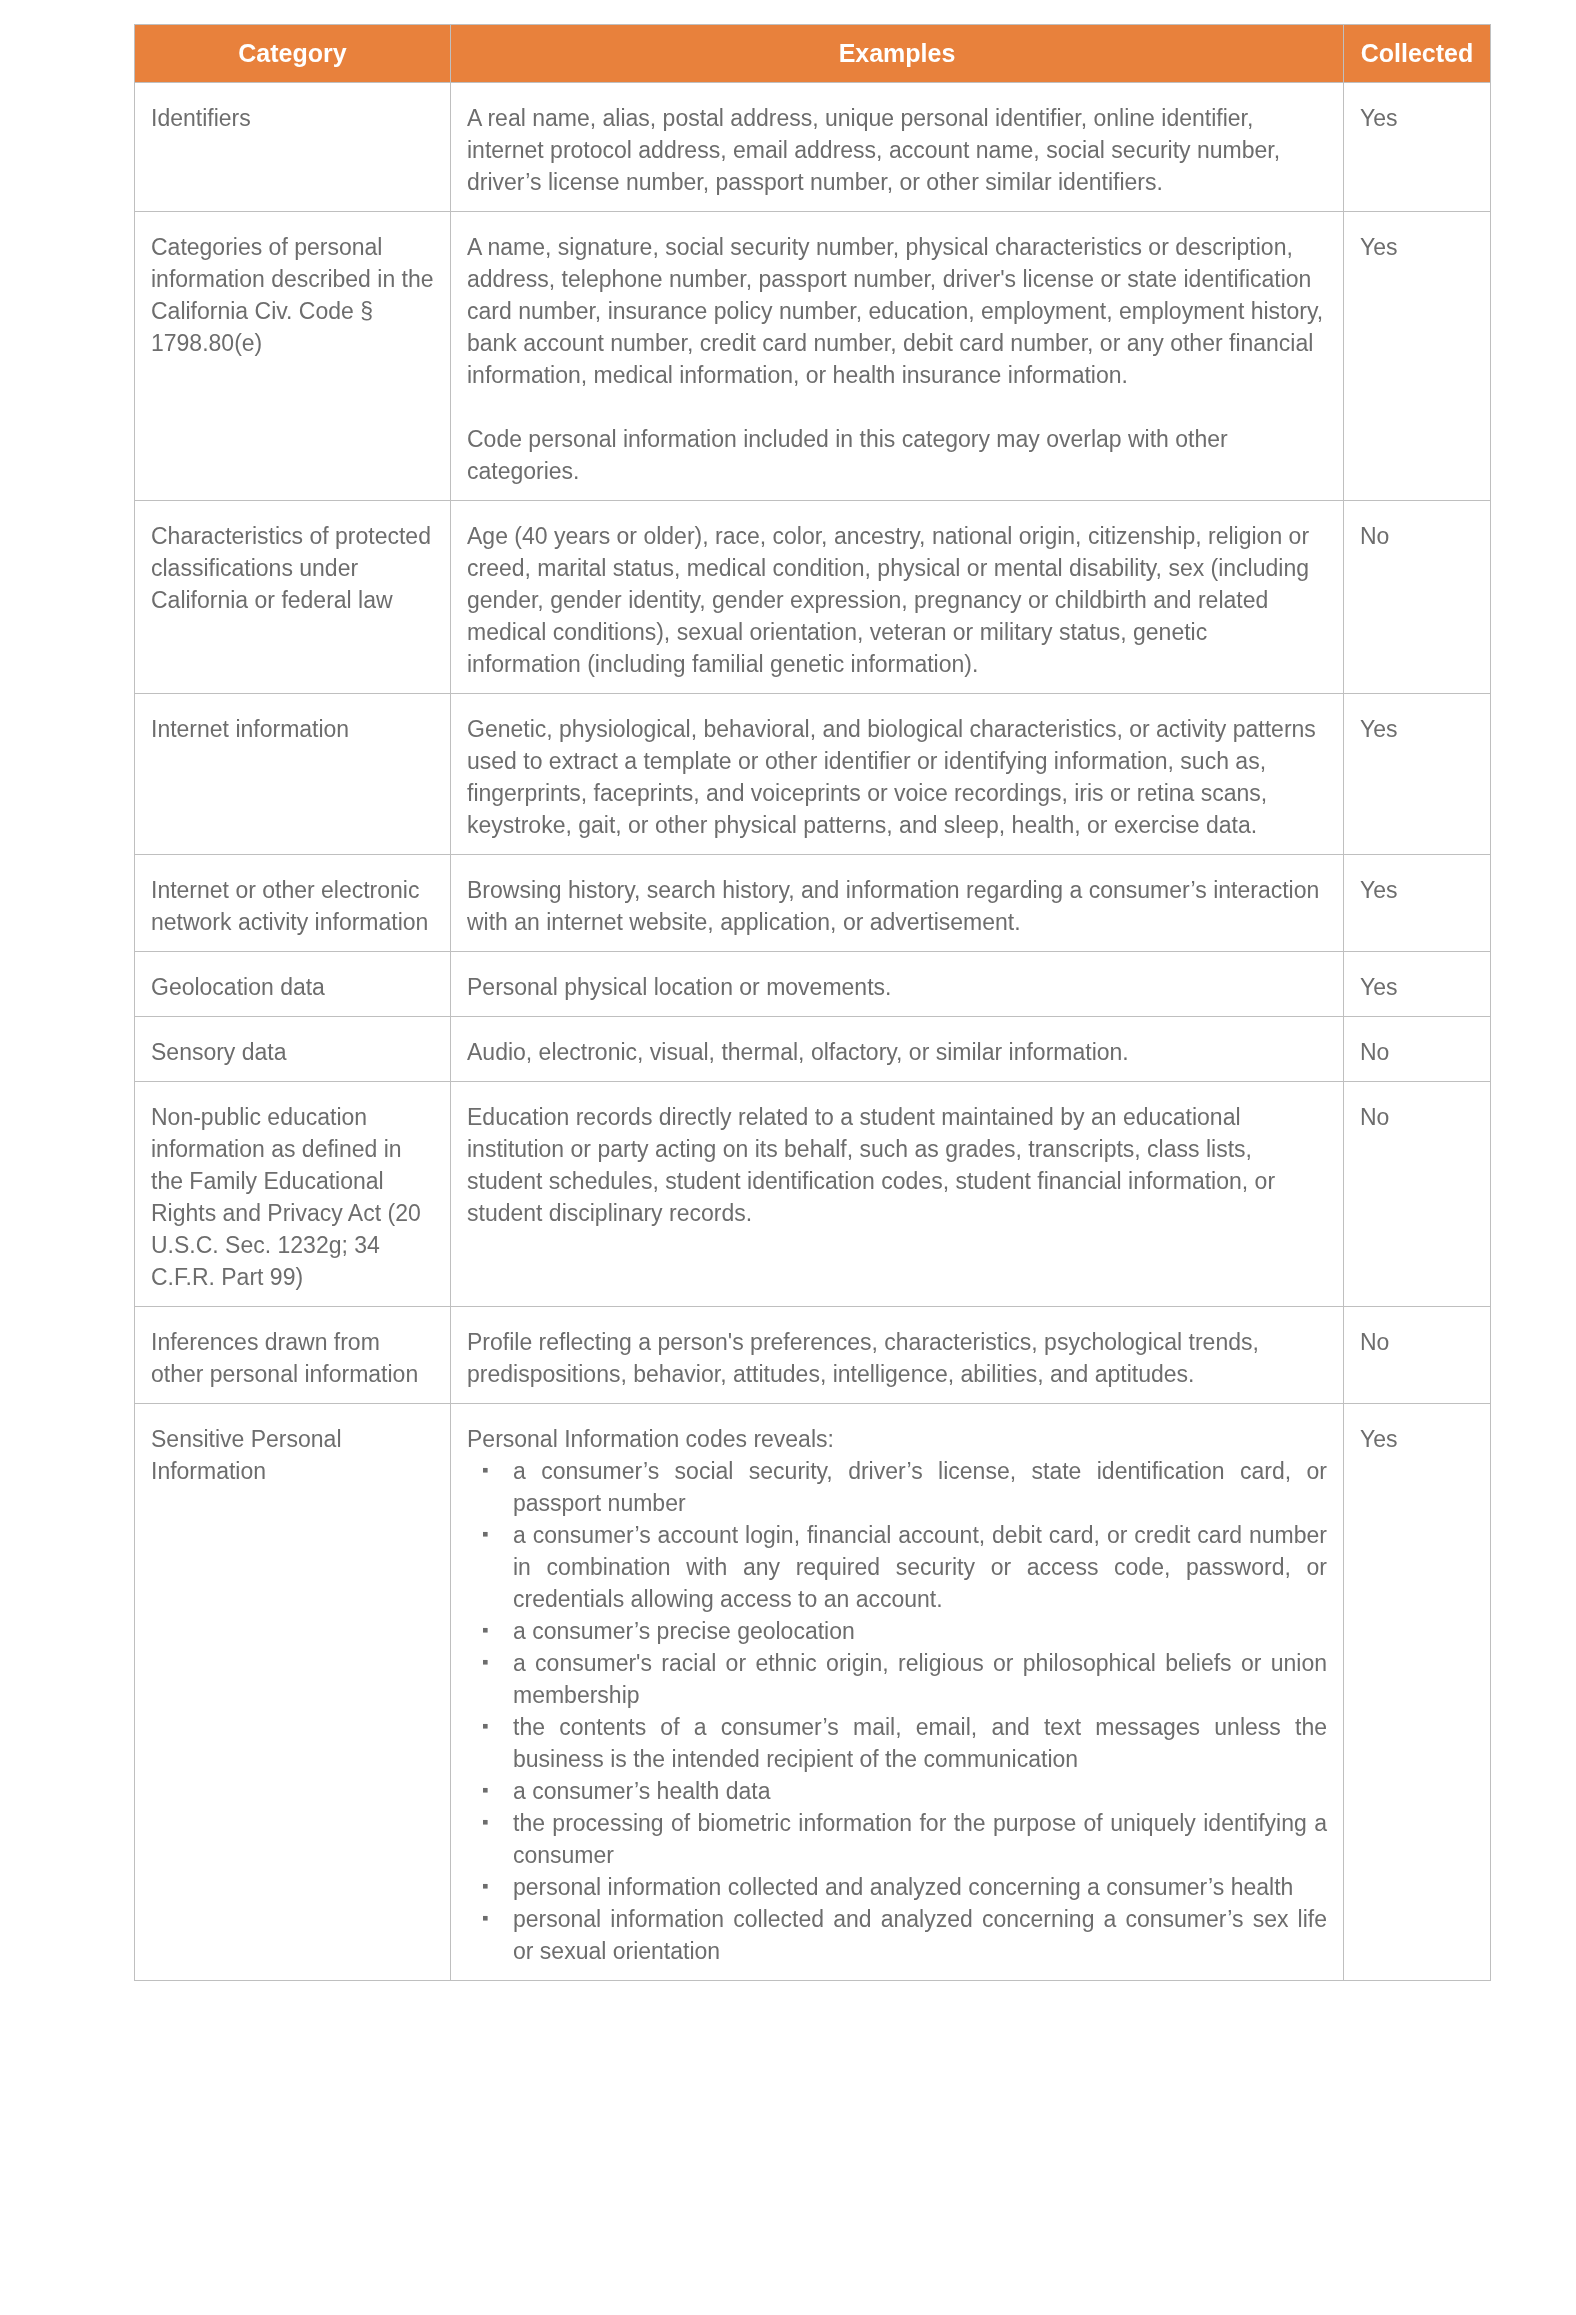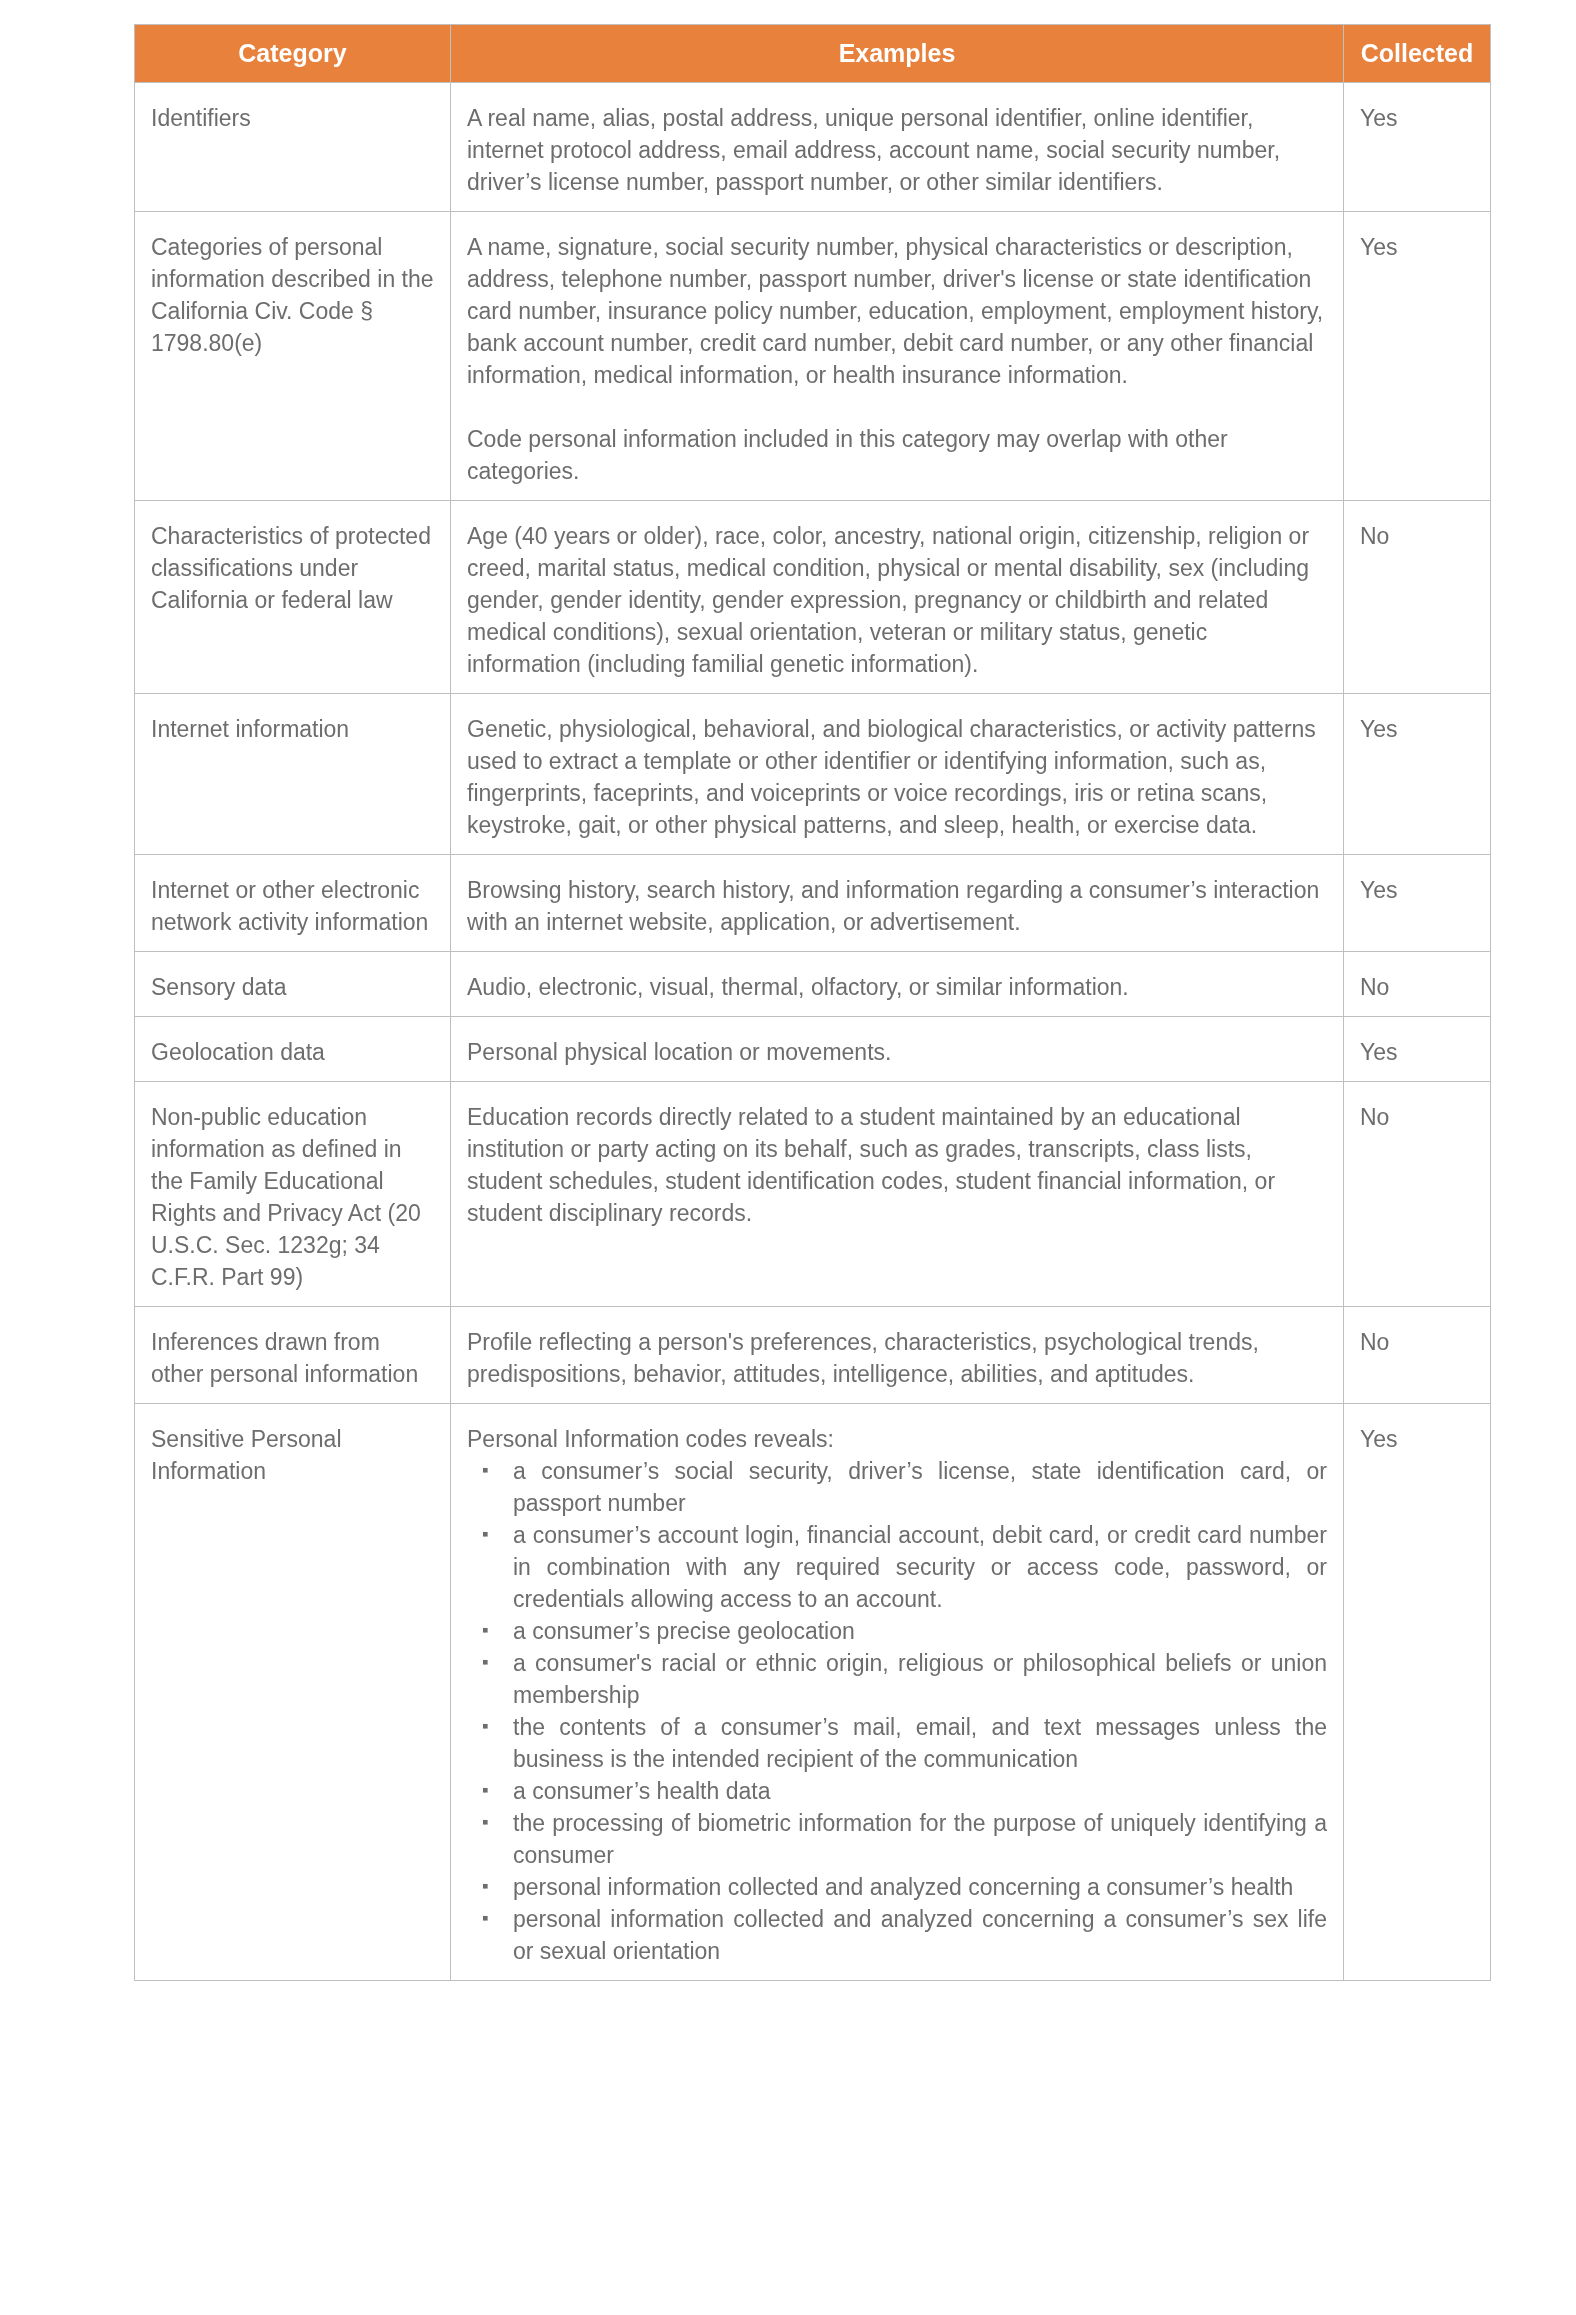--- a/index.html
+++ b/index.html
@@ -112,38 +112,38 @@
           </td>
           <td>
             <p>Browsing history, search history, and information regarding a consumer’s interaction with an internet website, application, or advertisement.</p>
           </td>
           <td>
             <p>Yes</p>
           </td>
         </tr>
         <tr>
           <td>
+            <p>Geolocation data</p>
+          </td>
+          <td>
+            <p>Personal physical location or movements.</p>
+          </td>
+          <td>
+            <p>Yes</p>
+          </td>
+        </tr>
+        <tr>
+          <td>
             <p>Sensory data</p>
           </td>
           <td>
             <p>Audio, electronic, visual, thermal, olfactory, or similar information.</p>
           </td>
           <td>
             <p>No</p>
-          </td>
-        </tr>
-        <tr>
-          <td>
-            <p>Geolocation data</p>
-          </td>
-          <td>
-            <p>Personal physical location or movements.</p>
-          </td>
-          <td>
-            <p>Yes</p>
           </td>
         </tr>
         <tr>
           <td>
             <p>Non-public education information as defined in the Family Educational Rights and Privacy Act (20 U.S.C. Sec. 1232g; 34 C.F.R. Part 99)</p>
           </td>
           <td>
             <p>Education records directly related to a student maintained by an educational institution or party acting on its behalf, such as grades, transcripts, class lists, student schedules, student identification codes, student financial information, or student disciplinary records.</p>
           </td>
           <td>

